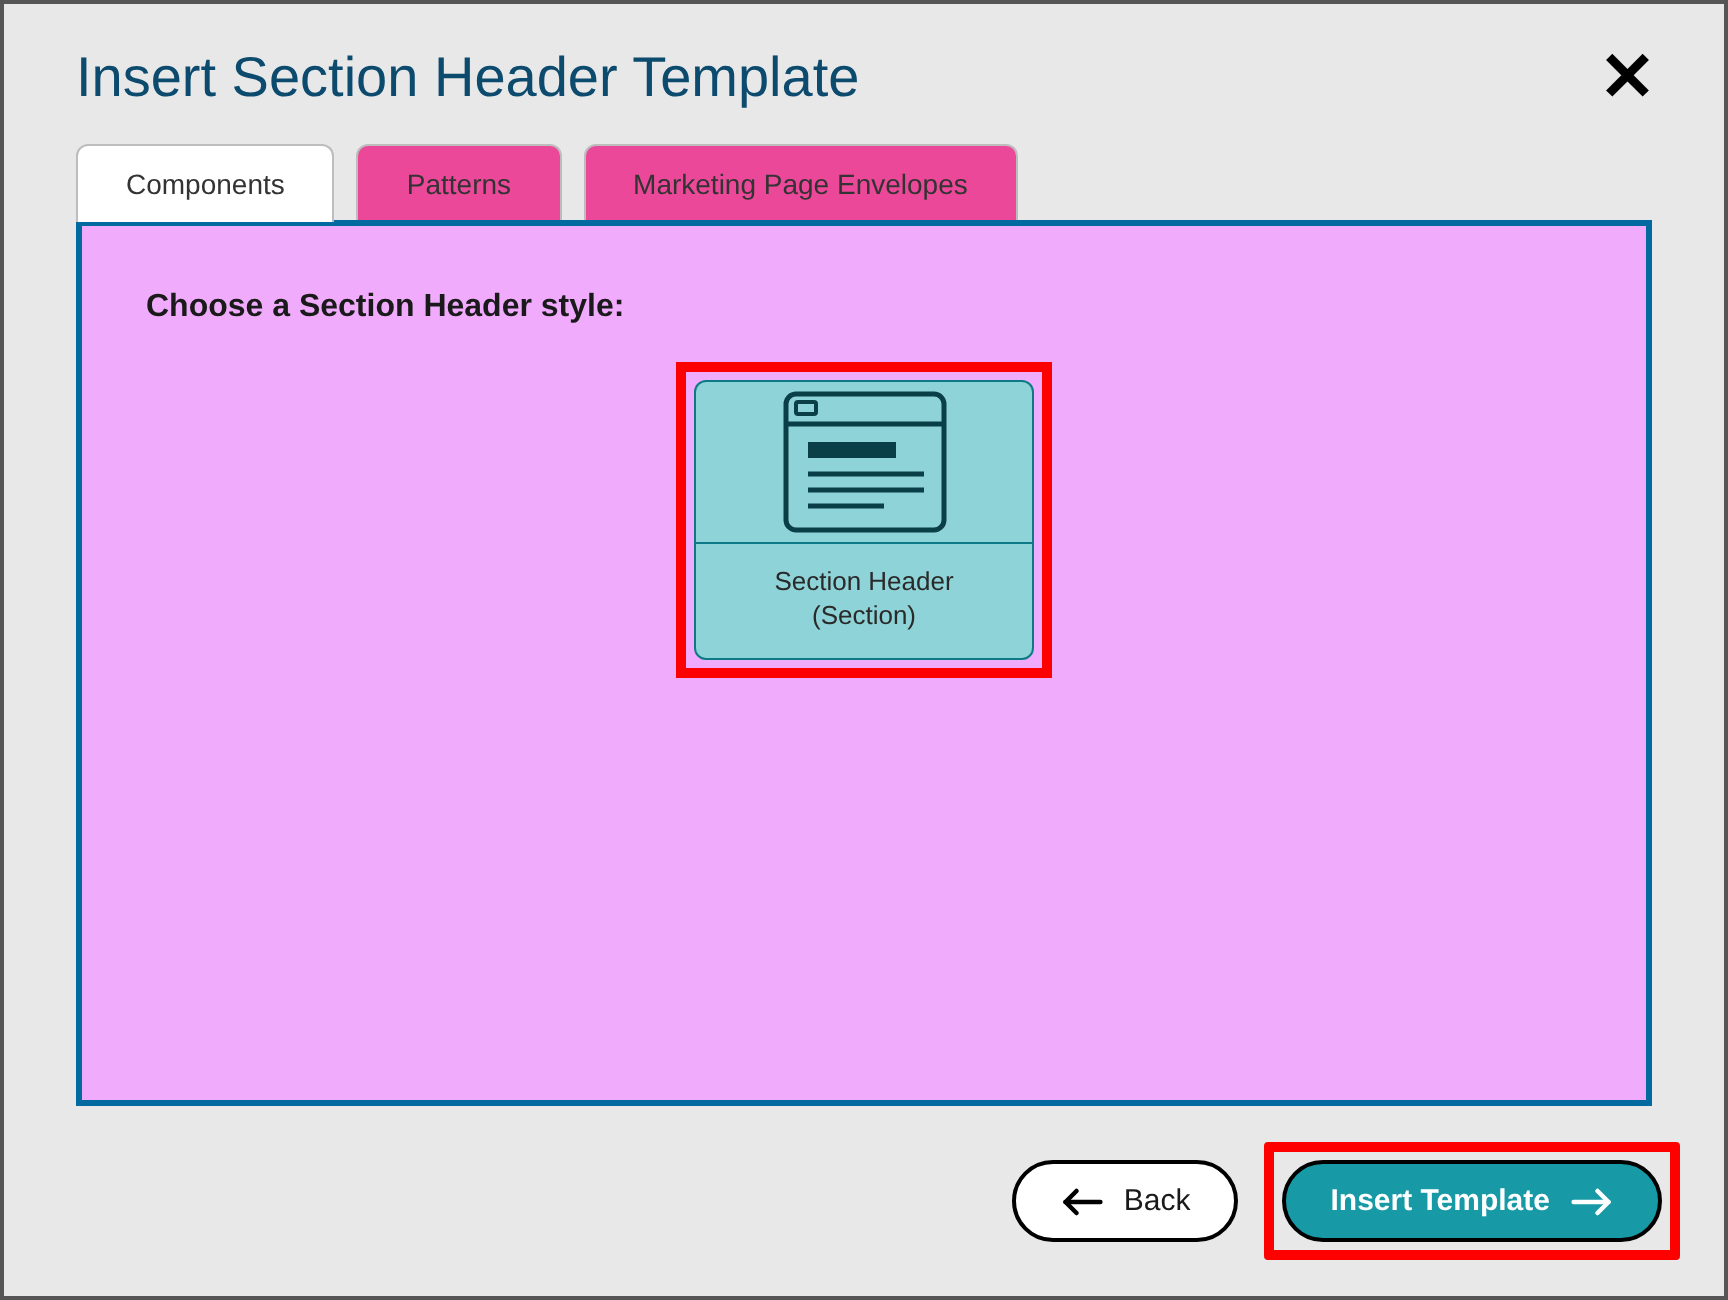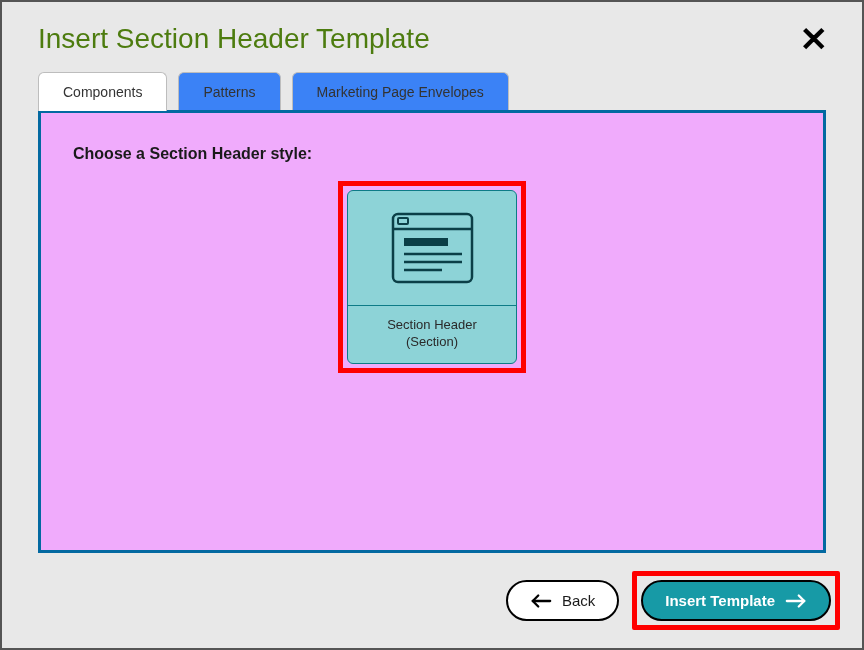--- a/index.html
+++ b/index.html
@@ -25,21 +25,21 @@
     }
     .dialog-header {
       display: flex;
       justify-content: space-between;
       align-items: center;
       padding: 20px 30px 8px 36px;
     }
     .dialog-title {
       font-size: 28px;
       font-weight: 400;
-      color: #4d7c0f;
+      color: #0c4a6e;
     }
     .close-button {
       font-size: 34px;
       font-weight: bold;
       cursor: pointer;
       padding: 0 4px;
       line-height: 1;
       color: #000;
     }
     .tab-area {
@@ -50,21 +50,21 @@
       display: flex;
       gap: 12px;
     }
     .tab {
       padding: 11px 24px 11px 24px;
       font-size: 14px;
       cursor: pointer;
       border: 1px solid #bdbdbd;
       border-bottom: none;
       border-radius: 6px 6px 0 0;
-      background: #3b82f6;
+      background: #ec4899;
       color: #333;
       margin-right: -1px;
     }
     .tab.active {
       background: #fff;
       border-color: #bdbdbd;
       font-weight: 400;
       z-index: 2;
       position: relative;
     }
@@ -88,21 +88,21 @@
       display: flex;
       justify-content: center;
       margin-top: 4px;
     }
     .highlight-box {
       border: 5px solid #f00;
       padding: 4px;
     }
     .template-card {
       width: 170px;
-      height: 174px;
+      height: 140px;
       background: #8dd3d7;
       border: 1px solid #0d7b87;
       border-radius: 6px;
       cursor: pointer;
       display: flex;
       flex-direction: column;
       overflow: hidden;
     }
     .template-card-preview {
       flex: 1;

